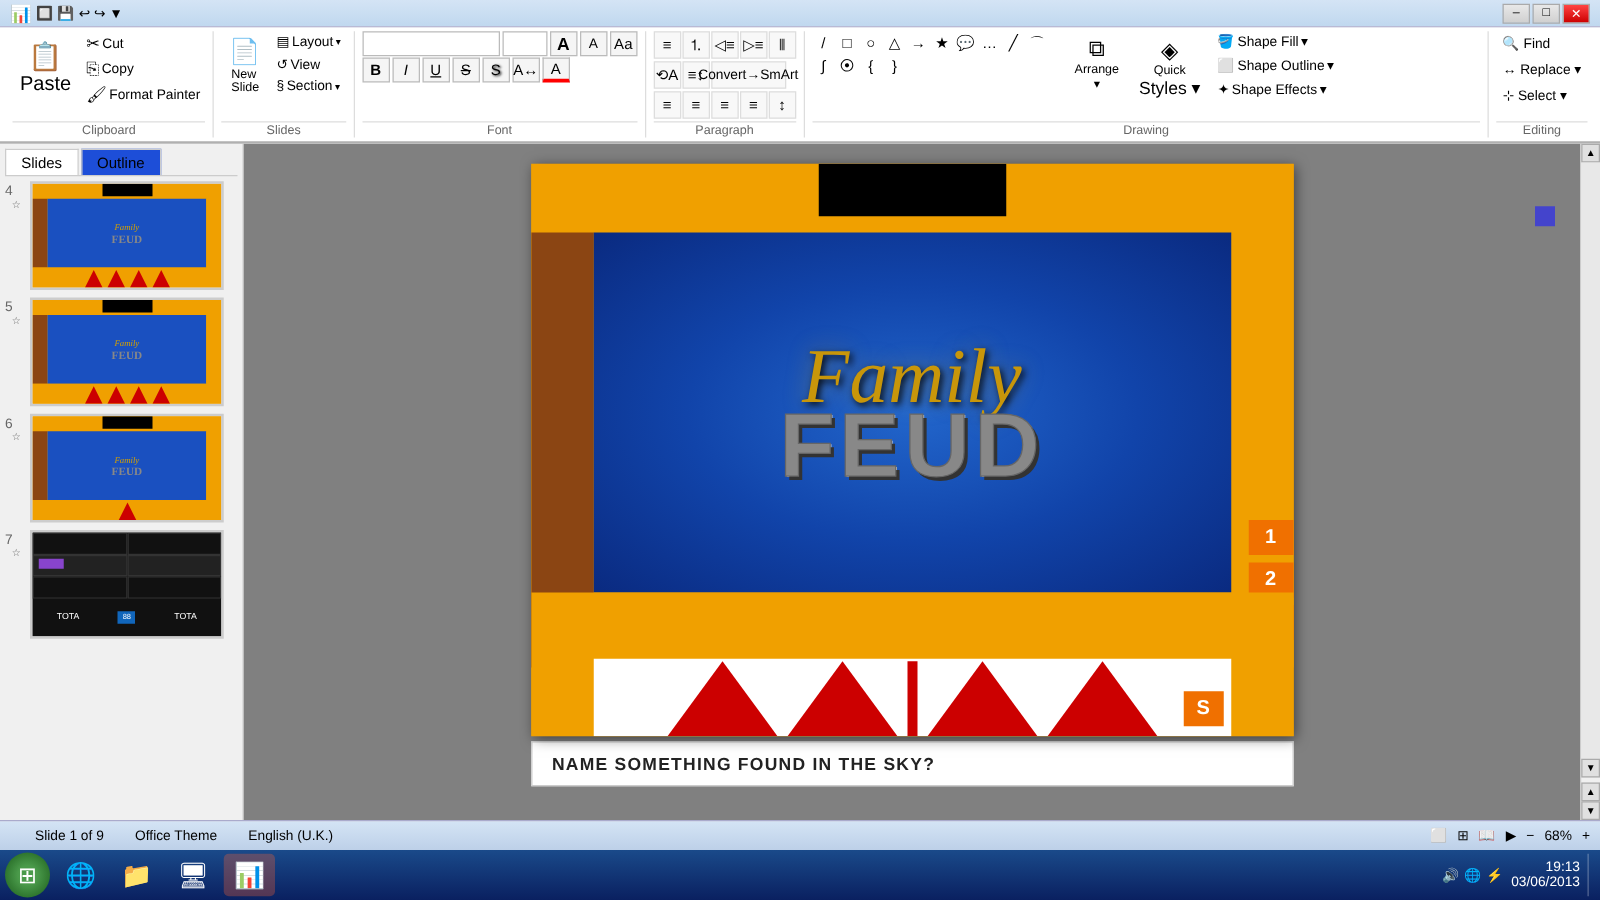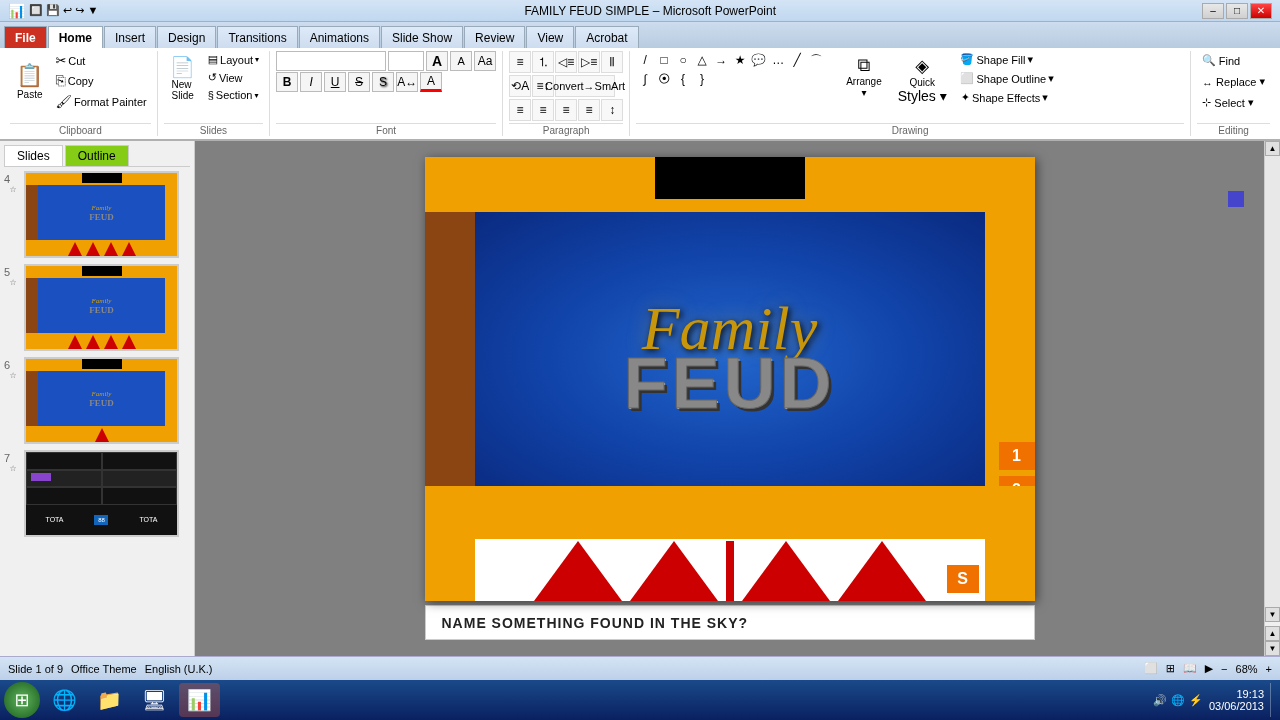--- a/index.html
+++ b/index.html
@@ -26,21 +26,21 @@
     #work-area { display: flex; flex: 1; overflow: hidden; }
     
     
     #slide-panel {
       width: 195px; background: #f0f0f0; border-right: 1px solid #ccc;
       overflow-y: auto; padding: 4px;
     }
     #panel-tabs { display: flex; border-bottom: 1px solid #ccc; margin-bottom: 4px; }
     .panel-tab {
       padding: 3px 12px; font-size: 12px; cursor: pointer; border: 1px solid #ccc;
-      background: #84cc16; border-bottom: none; margin-right: 2px;
+      background: #1d4ed8; border-bottom: none; margin-right: 2px;
     }
     .panel-tab.active { background: #fff; }
 
     .slide-thumb {
       display: flex; margin-bottom: 6px; align-items: flex-start; cursor: pointer;
     }
     .slide-num { font-size: 11px; color: #666; margin-right: 4px; min-width: 14px; margin-top: 2px; }
     .slide-star { font-size: 8px; color: #666; display: block; }
     .thumb-img {
       width: 155px; height: 87px; border: 2px solid #ccc; overflow: hidden;
@@ -80,21 +80,21 @@
     .r-tab { padding: 3px 10px 2px; font-size: 12px; border: 1px solid #9ab; background: linear-gradient(to bottom, #deeaf8, #cddcef); border-bottom: none; margin-right: 1px; cursor: pointer; height: 22px; display: flex; align-items: center; }
     .r-tab.active { background: #fff; font-weight: bold; }
     
     #ribbon-body { background: #fff; border-bottom: 2px solid #b0b0b0; display: flex; padding: 3px 4px; gap: 0; min-height: 68px; }
     .r-section { display: flex; flex-direction: column; border-right: 1px solid #ddd; padding: 0 6px; }
     .r-section-top { display: flex; gap: 2px; align-items: flex-start; flex: 1; }
     .r-section-label { font-size: 10px; color: #666; text-align: center; border-top: 1px solid #ddd; margin-top: 2px; padding-top: 1px; }
     
     .r-btn-large { display: flex; flex-direction: column; align-items: center; justify-content: center; cursor: pointer; padding: 3px 5px; border: 1px solid transparent; border-radius: 2px; min-width: 38px; }
     .r-btn-large .r-icon { font-size: 22px; }
-    .r-btn-large .r-label { font-size: 10px; }
+    .r-btn-large .r-label { font-size: 16px; }
     
     .r-btn-small { display: flex; align-items: center; gap: 2px; padding: 1px 3px; border: 1px solid transparent; border-radius: 2px; cursor: pointer; font-size: 11px; white-space: nowrap; }
     .r-btn-small .r-icon-s { font-size: 13px; }
     
     .dropdown-indicator { font-size: 8px; }
 
     
     .font-toolbar { display: flex; flex-direction: column; gap: 1px; }
     .font-row1 { display: flex; gap: 2px; align-items: center; }
     .font-row2 { display: flex; gap: 2px; align-items: center; }
@@ -120,40 +120,27 @@
 </head>
 <body>
 
 <div id="app">
 
   <div id="title-bar">
     <div style="display:flex;gap:4px;align-items:center;">
       <span style="font-size:14px;">📊</span>
       <span style="font-size:11px;">🔲 💾 ↩ ↪ ▼</span>
     </div>
-    <div class="title">FAMILY FEUD SIMPLE – Microsoft PowerPoint</div>
     <div class="win-controls">
       <div class="win-btn">–</div>
       <div class="win-btn">□</div>
       <div class="win-btn close">✕</div>
     </div>
   </div>
 
-  <div id="ribbon-tabs">
-    <div class="r-tab" style="background:#cc3020;color:#fff;font-weight:bold;">File</div>
-    <div class="r-tab active">Home</div>
-    <div class="r-tab">Insert</div>
-    <div class="r-tab">Design</div>
-    <div class="r-tab">Transitions</div>
-    <div class="r-tab">Animations</div>
-    <div class="r-tab">Slide Show</div>
-    <div class="r-tab">Review</div>
-    <div class="r-tab">View</div>
-    <div class="r-tab">Acrobat</div>
-  </div>
 
   <div id="ribbon-body">
 
     <div class="r-section">
       <div class="r-section-top">
         <div style="display:flex;gap:2px;">
           <div class="r-btn-large">
             <div class="r-icon">📋</div>
             <div class="r-label">Paste</div>
           </div>
@@ -497,21 +484,21 @@
       <div class="scroll-arrow">▲</div>
       <div style="flex:1;background:#e8e8e8;"></div>
       <div class="scroll-arrow">▼</div>
       <div style="height:4px;"></div>
       <div class="scroll-arrow">▲</div>
       <div class="scroll-arrow">▼</div>
     </div>
   </div>
 
   <div id="status-bar">
-    <div style="display:flex;gap:8px;align-items:center;">
+    <div style="display:flex;gap:25px;align-items:center;margin-left:20px;">
       <span>Slide 1 of 9</span>
       <span>Office Theme</span>
       <span>English (U.K.)</span>
     </div>
     <div style="display:flex;gap:8px;align-items:center;">
       <span style="cursor:pointer;">⬜</span>
       <span style="cursor:pointer;">⊞</span>
       <span style="cursor:pointer;">📖</span>
       <span style="cursor:pointer;">▶</span>
       <span style="cursor:pointer;">−</span>

